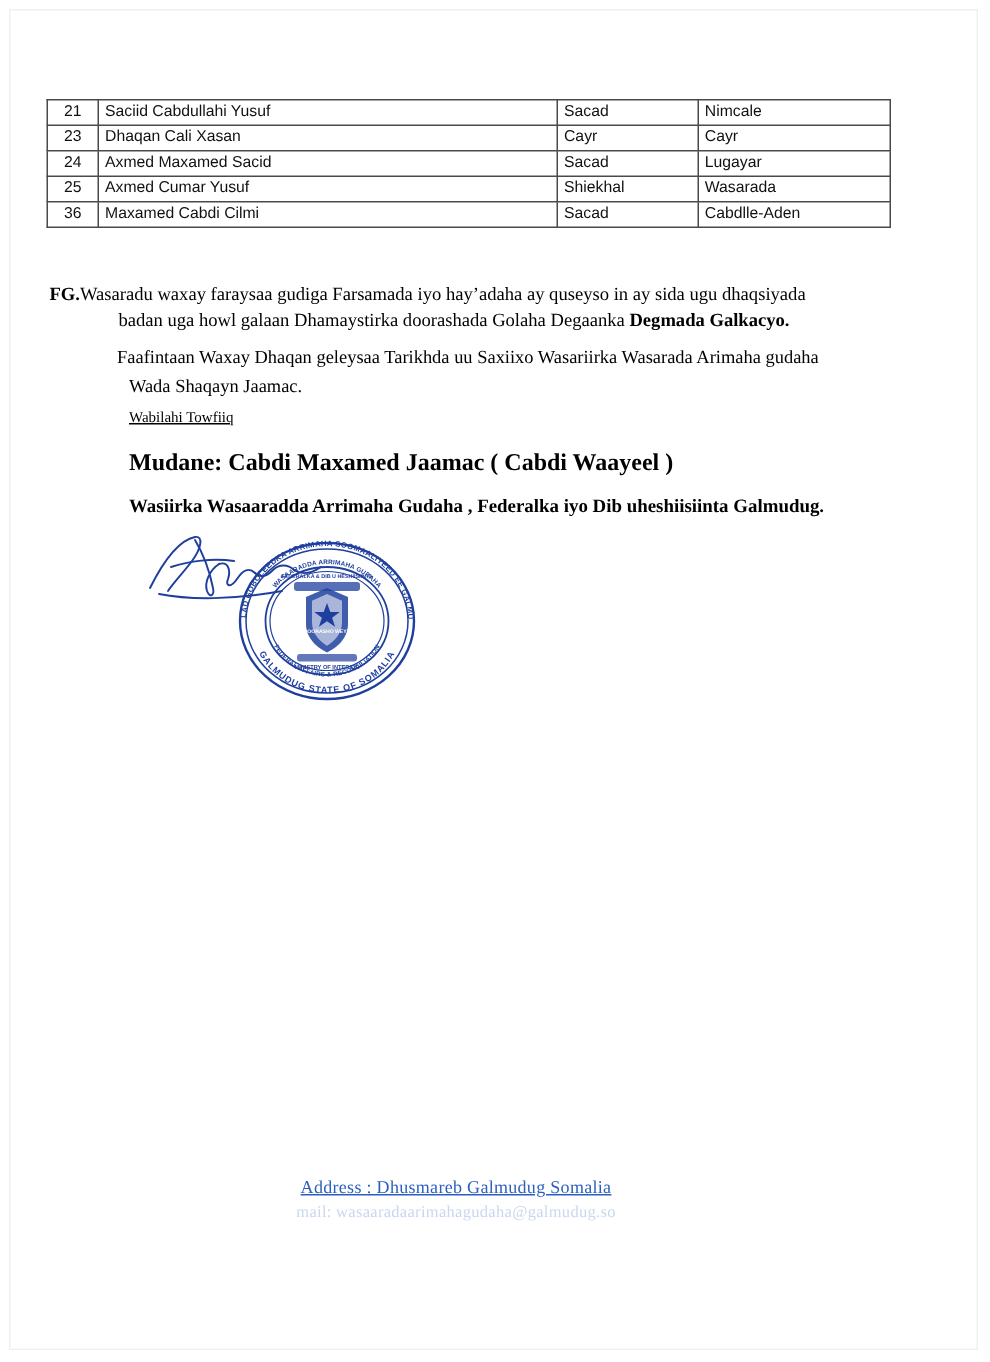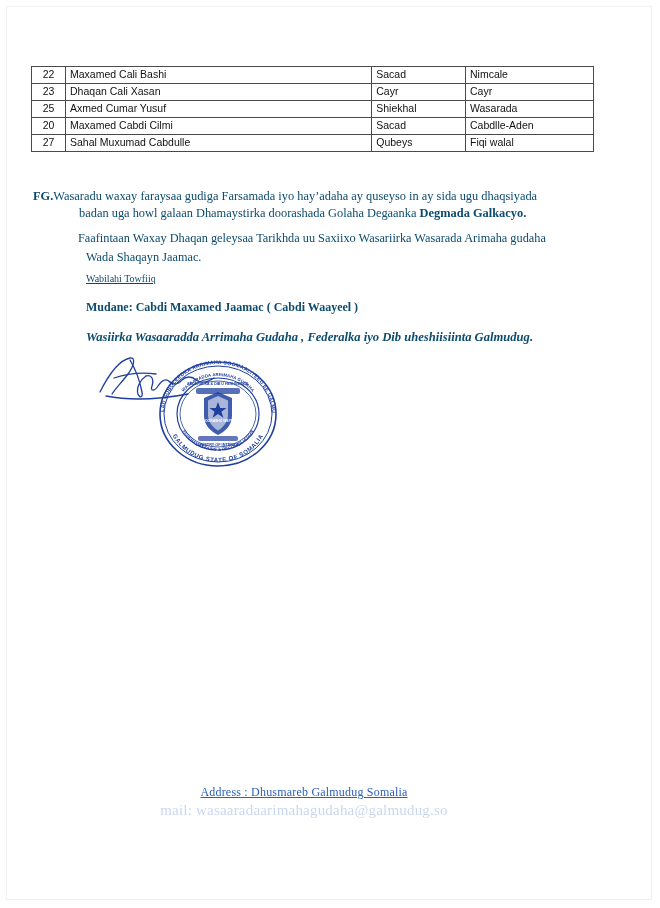--- a/index.html
+++ b/index.html
@@ -55,21 +55,21 @@
   }
   td.c-num { width: 26px; text-align: center; }
   td.c-name { width: 310px; }
   td.c-clan { width: 88px; }
   td.c-sub  { width: 123px; }
 
   
   .para {
     position: absolute;
     font-family: "Liberation Serif", serif;
-    color: #0c4a6e;
+    color: #000000;
   }
   .p-fg {
     left: 33px;
     top: 188px;
     width: 570px;
     font-size: 12.4px;
     line-height: 17px;
     text-align: justify;
   }
   .p-fg .lead {
@@ -96,29 +96,28 @@
   }
   .p-wabil {
     left: 86px;
     top: 273px;
     font-size: 10px;
     text-decoration: underline;
   }
   .p-mudane {
     left: 86px;
     top: 300px;
-    font-size: 12px;
+    font-size: 16px;
     font-weight: bold;
   }
   .p-wasiirka {
     left: 86px;
     top: 330px;
     font-size: 12.6px;
     font-weight: bold;
-    font-style: italic;
   }
 
   
   .sig {
     position: absolute;
     left: 96px;
     top: 352px;
     width: 140px;
     height: 60px;
     pointer-events: none;
@@ -145,64 +144,64 @@
     font-family: "Liberation Serif", serif;
     font-size: 12px;
     color: #2b5fbf;
     text-decoration: underline;
     letter-spacing: 0.2px;
   }
   .footer .addr2 {
     display: block;
     margin-top: 2px;
     font-family: "Liberation Serif", serif;
-    font-size: 15px;
+    font-size: 11px;
     color: #3d6fc4;
     opacity: 0.28;
     letter-spacing: 0.2px;
   }
 </style>
 </head>
 <body>
 
 <div class="page">
   <div class="scan-edge"></div>
 
   <div class="tbl-wrap">
     <table class="roster">
       <tbody>
         <tr>
-          <td class="c-num">22</td>
-          <td class="c-name">Maxamed Cali Bashi</td>
+          <td class="c-num">21</td>
+          <td class="c-name">Saciid Cabdullahi Yusuf</td>
           <td class="c-clan">Sacad</td>
           <td class="c-sub">Nimcale</td>
         </tr>
         <tr>
           <td class="c-num">23</td>
           <td class="c-name">Dhaqan Cali Xasan</td>
           <td class="c-clan">Cayr</td>
           <td class="c-sub">Cayr</td>
         </tr>
         <tr>
+          <td class="c-num">24</td>
+          <td class="c-name">Axmed Maxamed Sacid</td>
+          <td class="c-clan">Sacad</td>
+          <td class="c-sub">Lugayar</td>
+        </tr>
+        <tr>
           <td class="c-num">25</td>
           <td class="c-name">Axmed Cumar Yusuf</td>
           <td class="c-clan">Shiekhal</td>
           <td class="c-sub">Wasarada</td>
         </tr>
         <tr>
-          <td class="c-num">20</td>
+          <td class="c-num">36</td>
           <td class="c-name">Maxamed Cabdi Cilmi</td>
           <td class="c-clan">Sacad</td>
           <td class="c-sub">Cabdlle-Aden</td>
-        </tr>
-        <tr>
-          <td class="c-num">27</td>
-          <td class="c-name">Sahal Muxumad Cabdulle</td>
-          <td class="c-clan">Qubeys</td>
-          <td class="c-sub">Fiqi walal</td>
         </tr>
       </tbody>
     </table>
   </div>
 
   <div class="para p-fg">
     <span class="lead">FG.</span><span>Wasaradu waxay faraysaa gudiga Farsamada iyo hay’adaha ay quseyso in ay sida ugu dhaqsiyada</span>
     <span class="ind"><span>badan uga howl galaan Dhamaystirka doorashada Golaha Degaanka </span><b class="place">Degmada Galkacyo.</b></span>
   </div>
 

